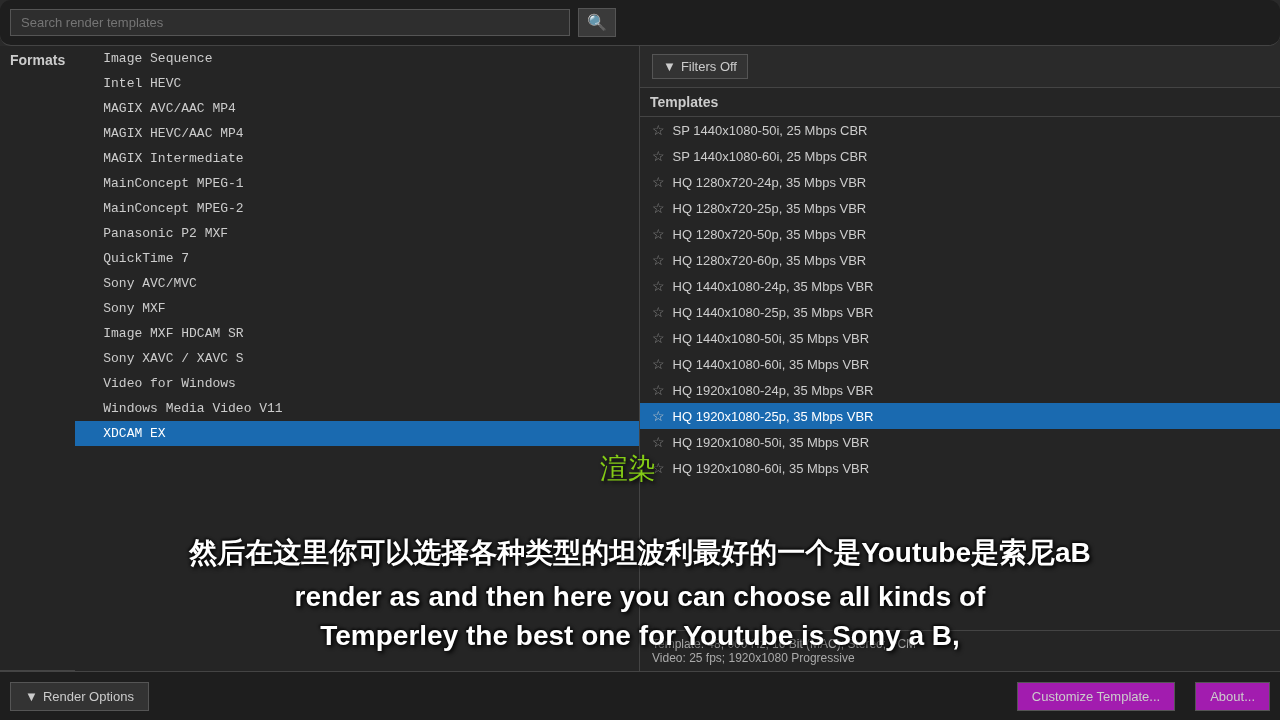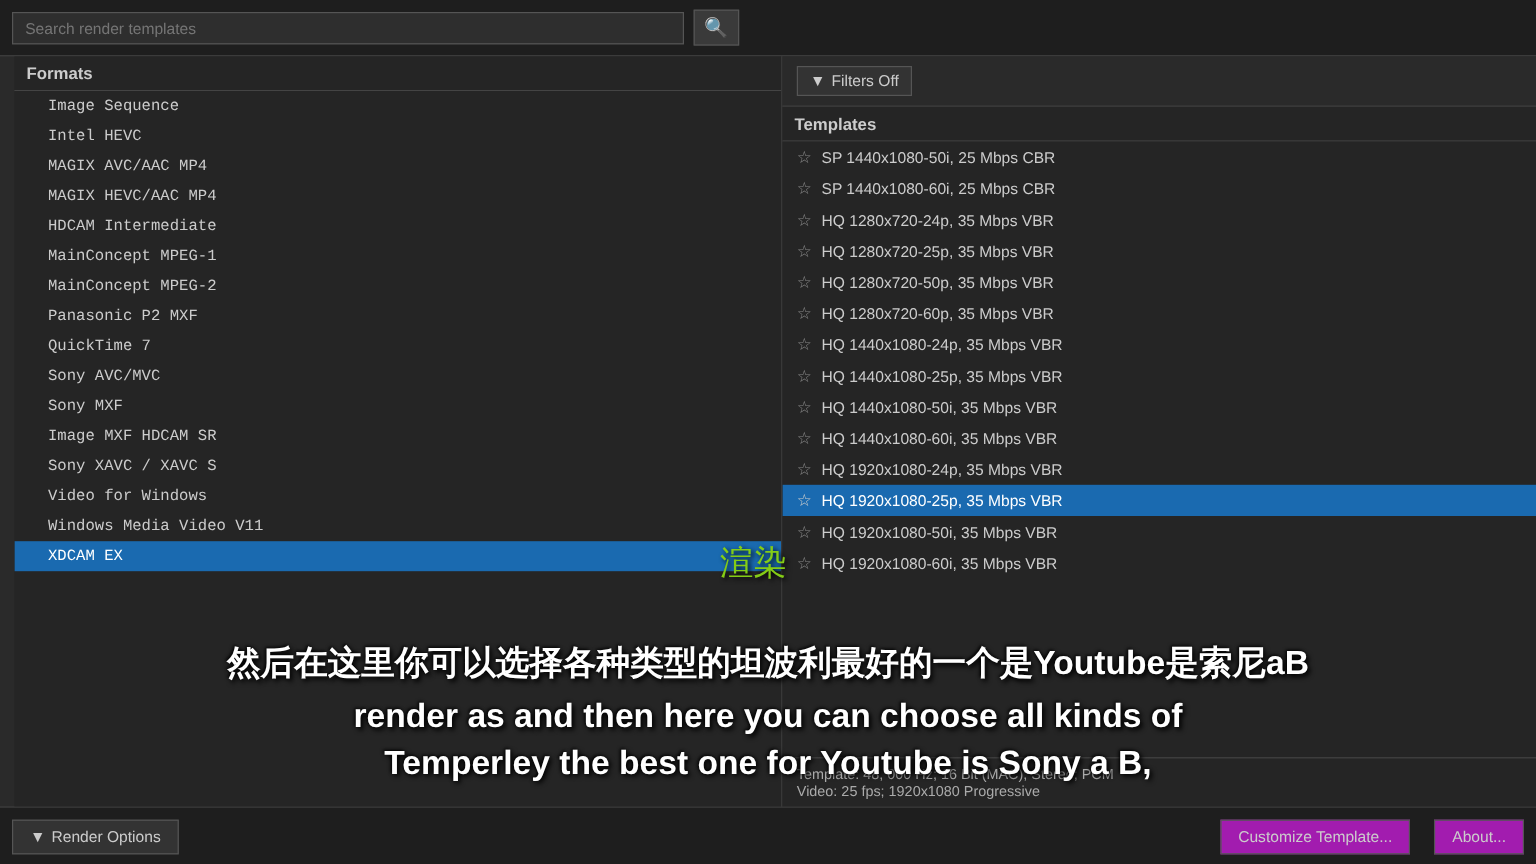--- a/index.html
+++ b/index.html
@@ -15,20 +15,21 @@
     }
 
     
     .search-bar {
       background: #1e1e1e;
       border-bottom: 1px solid #444;
       padding: 8px 10px;
       display: flex;
       align-items: center;
       gap: 8px;
+      border-radius: 11px;
     }
     .search-input {
       background: #2e2e2e;
       border: 1px solid #555;
       color: #ccc;
       padding: 5px 10px;
       font-size: 13px;
       width: 560px;
       outline: none;
     }
@@ -45,22 +46,21 @@
     .main-layout {
       display: flex;
       height: calc(720px - 45px - 50px);
     }
 
     
     .left-panel {
       width: 640px;
       border-right: 1px solid #444;
       display: flex;
-      flex-direction: column;
-      margin-left: 12px;
+      flex-direction: row;
     }
     .panel-header {
       padding: 6px 10px;
       font-size: 14px;
       font-weight: bold;
       color: #ccc;
       border-bottom: 1px solid #444;
       background: #252525;
     }
     .format-list {
@@ -234,21 +234,21 @@
 
 <div class="main-layout">
 
   <div class="left-panel">
     <div class="panel-header">Formats</div>
     <div class="format-list" id="format-list">
         <div class="format-item">Image Sequence</div>
         <div class="format-item">Intel HEVC</div>
         <div class="format-item">MAGIX AVC/AAC MP4</div>
         <div class="format-item">MAGIX HEVC/AAC MP4</div>
-        <div class="format-item">HDCAM Intermediate</div>
+        <div class="format-item">MAGIX Intermediate</div>
         <div class="format-item">MainConcept MPEG-1</div>
         <div class="format-item">MainConcept MPEG-2</div>
         <div class="format-item">Panasonic P2 MXF</div>
         <div class="format-item">QuickTime 7</div>
         <div class="format-item">Sony AVC/MVC</div>
         <div class="format-item">Sony MXF</div>
         <div class="format-item">Image MXF HDCAM SR</div>
         <div class="format-item">Sony XAVC / XAVC S</div>
         <div class="format-item">Video for Windows</div>
         <div class="format-item">Windows Media Video V11</div>

